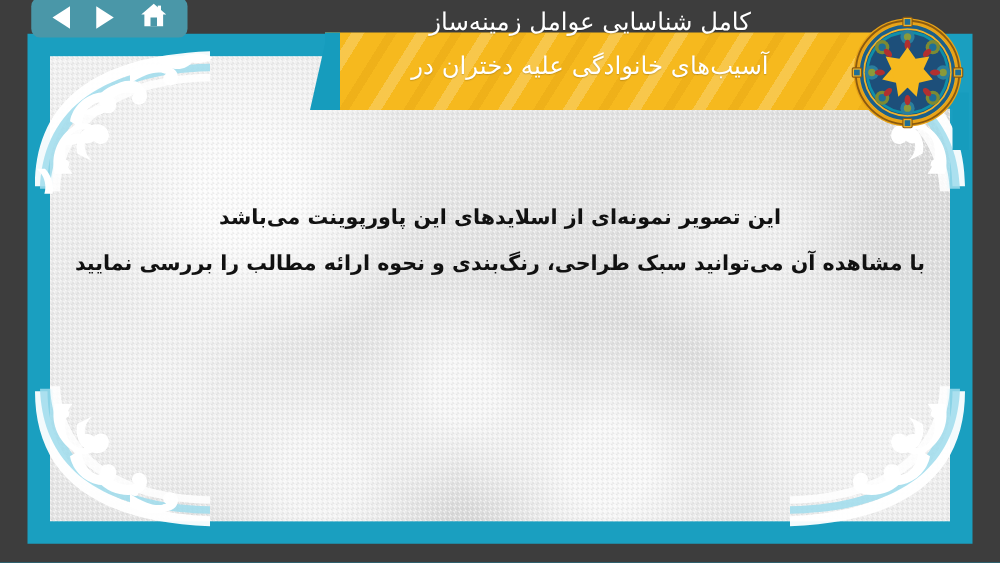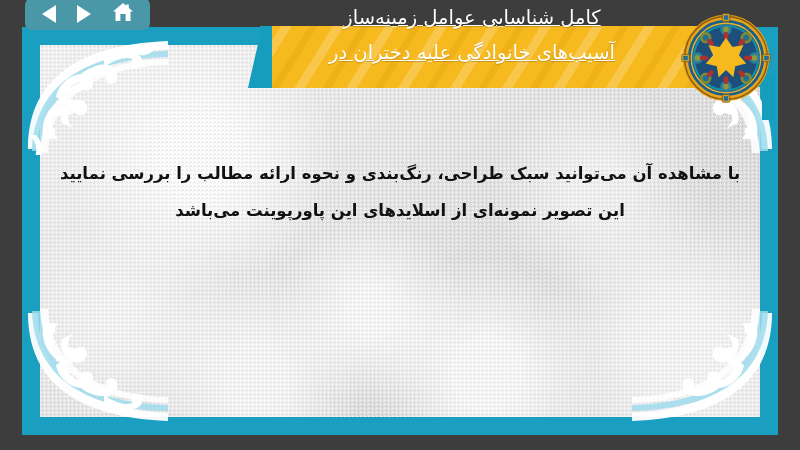--- a/index.html
+++ b/index.html
@@ -100,21 +100,21 @@
 
   
   .title{
     position:absolute;left:262px;top:0px;width:420px;
     text-align:center;color:#ffffff;
     font-size:19.5px;line-height:35px;
     direction:rtl;
     text-shadow:0 1px 1px rgba(0,0,0,.18);
     white-space:nowrap;
   }
-  .title .tl{display:block;text-decoration:underline;}
+  .title .tl{display:block;}
 
   
   .body-text{
     position:absolute;left:34px;top:128px;right:34px;
     direction:rtl;text-align:center;
     color:#111111;font-size:16.5px;line-height:37px;
     font-weight:bold;
   }
   .body-text .bl{display:block;white-space:nowrap;}
 </style>
@@ -204,22 +204,22 @@
           <path d="M34 70 c2-12 13-22 25-23 7 0 12 4 12 10 0 5-5 8-9 6-3-2-4-6-1-8-6-1-12 3-15 9-2 4-3 8-2 12z"></path>
           <path d="M56 50 c8-9 21-13 32-10 6 2 9 8 7 13-2 4-7 5-10 2-2-2-2-6 1-7-5-2-11-1-16 2-4 2-8 5-11 9z"></path>
           <circle cx="30" cy="104" r="3.4"></circle>
           <circle cx="47" cy="84" r="3"></circle>
           <circle cx="62" cy="60" r="3"></circle>
         </g>
       </svg>
     </div>
 
     <div class="body-text">
+      <span class="bl">این تصویر نمونه‌ای از اسلایدهای این پاورپوینت می‌باشد</span>
       <span class="bl">با مشاهده آن می‌توانید سبک طراحی، رنگ‌بندی و نحوه ارائه مطالب را بررسی نمایید</span>
-      <span class="bl">این تصویر نمونه‌ای از اسلایدهای این پاورپوینت می‌باشد</span>
     </div>
 
   </div>
 
   <div class="banner-notch"></div>
   <div class="banner">
     <div class="chev"></div>
   </div>
   <div class="banner-tab"></div>
   <div class="right-tab-top"></div>

